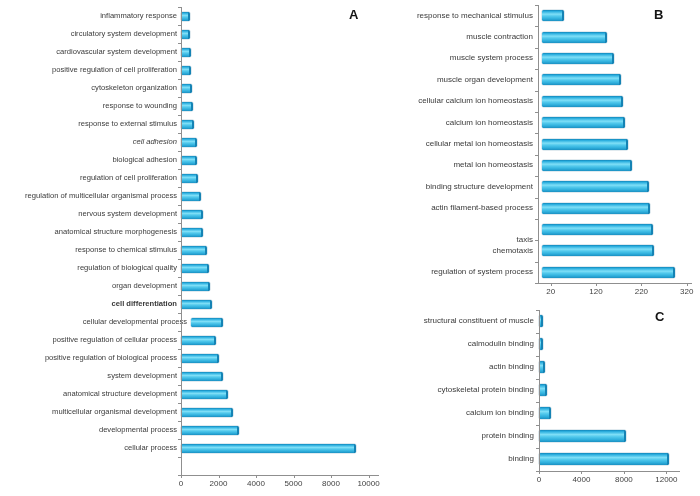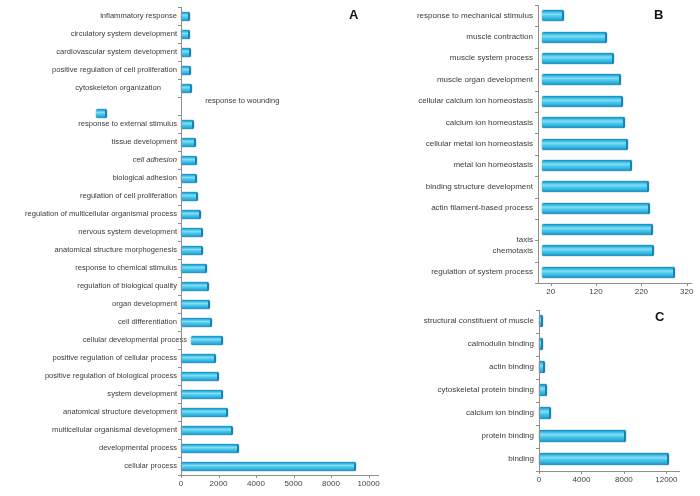--- a/index.html
+++ b/index.html
@@ -55,44 +55,38 @@
             <div class="bar" style="width: 7.5px; height: 9px; margin-left: 0px;"></div>
           </div>
         </div>
         <div class="brow" style="height: 18px;">
           <div class="cat" style="width: 181px; padding-right: 4px; font-size: 7.6px;">positive regulation of cell proliferation</div>
           <div class="track" style="width: 195px;">
             <div class="bar" style="width: 8.25px; height: 9px; margin-left: 0px;"></div>
           </div>
         </div>
         <div class="brow" style="height: 18px;">
-          <div class="cat" style="width: 181px; padding-right: 20px; font-size: 7.6px;">cytoskeleton organization</div>
+          <div class="cat" style="width: 181px; padding-right: 4px; font-size: 7.6px;">cytoskeleton organization</div>
           <div class="track" style="width: 195px;">
             <div class="bar" style="width: 9.1875px; height: 9px; margin-left: 0px;"></div>
           </div>
         </div>
-        <div class="brow" style="height: 18px; flex-direction: column;">
+        <div class="brow" style="height: 18px;">
           <div class="cat" style="width: 181px; padding-right: 4px; font-size: 7.6px;">response to wounding</div>
           <div class="track" style="width: 195px;">
             <div class="bar" style="width: 9.9375px; height: 9px; margin-left: 0px;"></div>
           </div>
         </div>
         <div class="brow" style="height: 18px;">
           <div class="cat" style="width: 181px; padding-right: 4px; font-size: 7.6px;">response to external stimulus</div>
           <div class="track" style="width: 195px;">
             <div class="bar" style="width: 11.25px; height: 9px; margin-left: 0px;"></div>
           </div>
         </div>
         <div class="brow" style="height: 18px;">
-          <div class="cat" style="width: 181px; padding-right: 4px; font-size: 7.6px;">tissue development</div>
-          <div class="track" style="width: 195px;">
-            <div class="bar" style="width: 12.5625px; height: 9px; margin-left: 0px;"></div>
-          </div>
-        </div>
-        <div class="brow" style="height: 18px;">
           <div class="cat" style="width: 181px; padding-right: 4px; font-size: 7.6px; font-style: italic;">cell adhesion</div>
           <div class="track" style="width: 195px;">
             <div class="bar" style="width: 13.5px; height: 9px; margin-left: 0px;"></div>
           </div>
         </div>
         <div class="brow" style="height: 18px;">
           <div class="cat" style="width: 181px; padding-right: 4px; font-size: 7.6px;">biological adhesion</div>
           <div class="track" style="width: 195px;">
             <div class="bar" style="width: 13.5px; height: 9px; margin-left: 0px;"></div>
           </div>
@@ -133,21 +127,21 @@
             <div class="bar" style="width: 26.0625px; height: 9px; margin-left: 0px;"></div>
           </div>
         </div>
         <div class="brow" style="height: 18px;">
           <div class="cat" style="width: 181px; padding-right: 4px; font-size: 7.6px;">organ development</div>
           <div class="track" style="width: 195px;">
             <div class="bar" style="width: 27.1875px; height: 9px; margin-left: 0px;"></div>
           </div>
         </div>
         <div class="brow" style="height: 18px;">
-          <div class="cat" style="width: 181px; padding-right: 4px; font-size: 7.6px;">cell differentiation</div>
+          <div class="cat" style="width: 181px; padding-right: 4px; font-size: 7.6px; font-weight: bold;">cell differentiation</div>
           <div class="track" style="width: 195px;">
             <div class="bar" style="width: 28.6875px; height: 9px; margin-left: 0px;"></div>
           </div>
         </div>
         <div class="brow" style="height: 18px;">
           <div class="cat" style="width: 191px; padding-right: 4px; font-size: 7.6px;">cellular developmental process</div>
           <div class="track" style="width: 195px;">
             <div class="bar" style="width: 29.8125px; height: 9px; margin-left: 0px;"></div>
           </div>
         </div>

